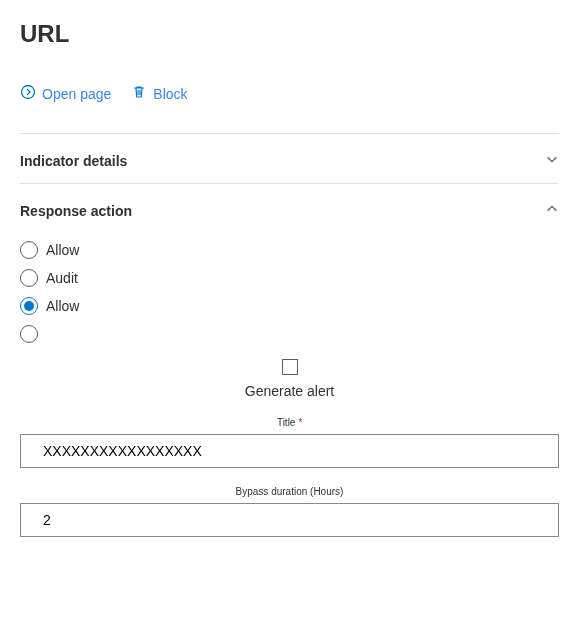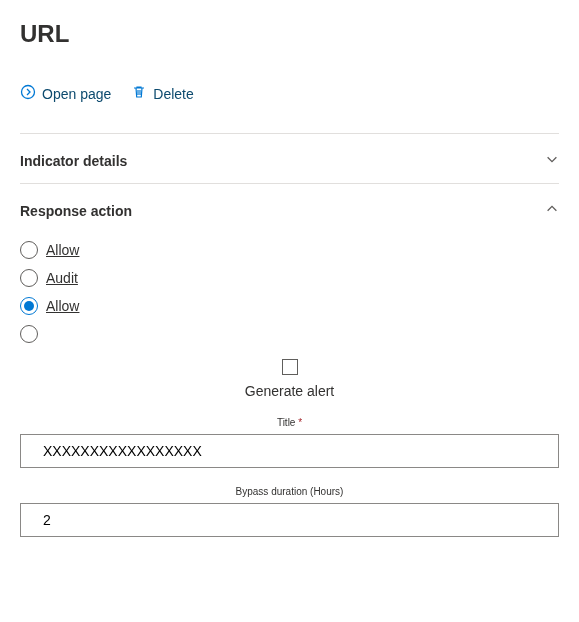--- a/index.html
+++ b/index.html
@@ -18,21 +18,21 @@
     }
     .action-bar {
       display: flex;
       gap: 20px;
       margin-bottom: 30px;
     }
     .action-link {
       display: flex;
       align-items: center;
       gap: 6px;
-      color: #0c4a6e;
+      color: #3b82f6;
       cursor: pointer;
       font-size: 14px;
     }
     .action-link svg { width: 16px; height: 16px; }
     .collapse-section {
       border-top: 1px solid #e1dfdd;
       padding: 18px 0 14px 0;
     }
     .collapse-header {
       display: flex;
@@ -50,21 +50,20 @@
       display: flex;
       flex-direction: column;
       gap: 10px;
       margin-bottom: 16px;
     }
     .radio-item {
       display: flex;
       align-items: center;
       gap: 8px;
       cursor: pointer;
-      text-decoration: underline;
     }
     .radio-circle {
       width: 18px;
       height: 18px;
       border: 1px solid #605e5c;
       border-radius: 50%;
       display: flex;
       align-items: center;
       justify-content: center;
       flex-shrink: 0;
@@ -124,21 +123,21 @@
       </svg>
     </span>
     <span>Open page</span>
   </div>
   <div class="action-link">
     <span>
       <svg viewBox="0 0 16 16" fill="none" stroke="#0078d4" stroke-width="1.2">
         <path d="M3 4h10M6 4V3h4v1M5 4l.7 9h4.6L11 4M7 6v5M9 6v5"></path>
       </svg>
     </span>
-    <span>Delete</span>
+    <span>Block</span>
   </div>
 </div>
 
 <div class="collapse-section">
   <div class="collapse-header">
     <span>Indicator details</span>
     <span>
       <svg class="chevron" viewBox="0 0 16 16" fill="none" stroke="currentColor" stroke-width="1.5">
         <path d="M3 6l5 5 5-5"></path>
       </svg>

